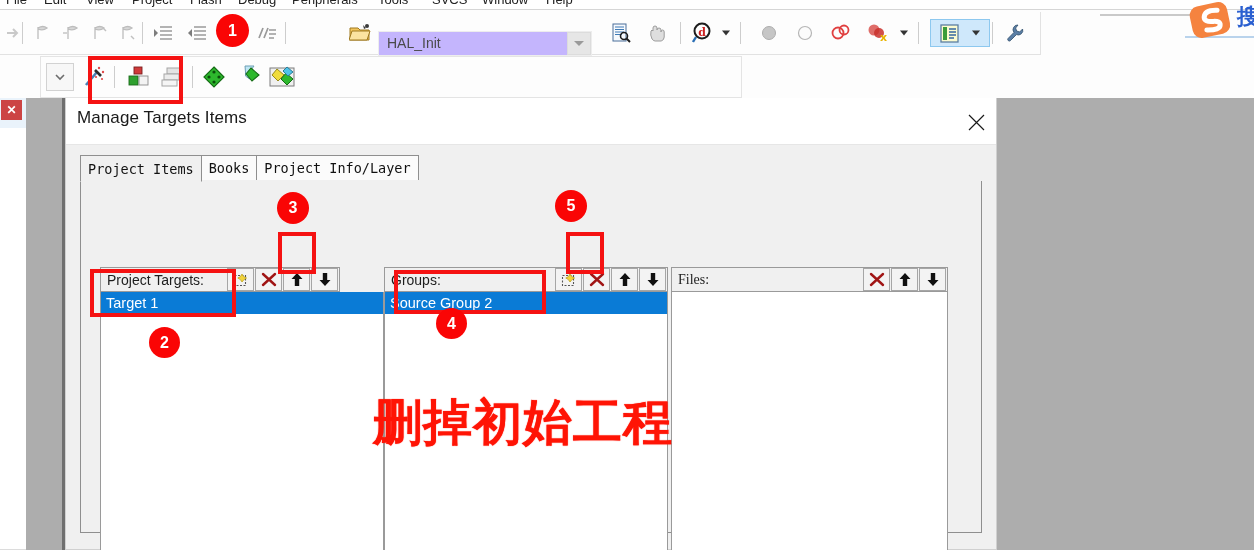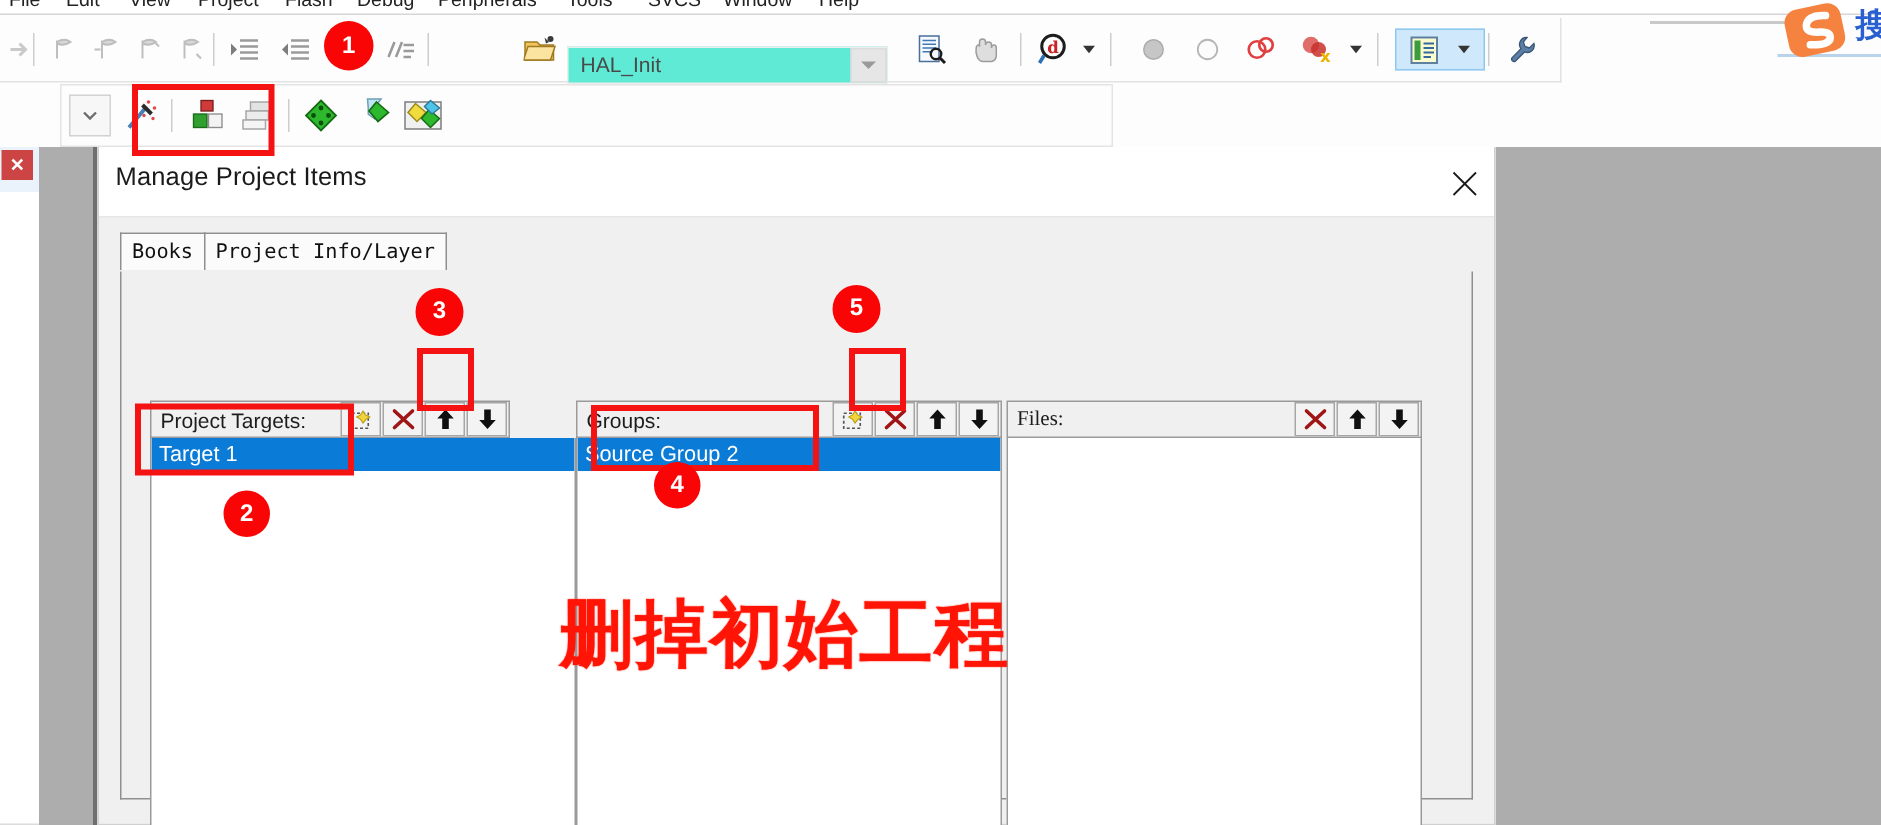--- a/index.html
+++ b/index.html
@@ -22,21 +22,21 @@
   #toolbar1-inner{position:absolute;left:0;top:2px;height:42px;width:1040px;border:1px solid #e2e2e2;border-left:none;border-top:none;background:#fdfdfd;}
   
   #toolbar2{position:absolute;left:0;top:56px;width:1254px;height:42px;background:#fdfdfd;}
   #toolbar2-inner{position:absolute;left:40px;top:0px;height:40px;width:700px;border:1px solid #e4e4e4;background:#fdfdfd;}
 
   .tbicon{position:absolute;top:50%;transform:translateY(-50%);width:22px;height:22px;display:flex;align-items:center;justify-content:center;}
   .tbsep{position:absolute;top:50%;transform:translateY(-50%);width:1px;height:22px;background:#cdcdcd;}
   .tbarrow{position:absolute;top:50%;transform:translateY(-50%);width:0;height:0;border-left:4px solid transparent;border-right:4px solid transparent;border-top:5px solid #333;}
 
   
-  #combo{position:absolute;left:378px;top:21px;width:212px;height:23px;background:#5eead4;border:1px solid #ededed;}
+  #combo{position:absolute;left:378px;top:21px;width:212px;height:23px;background:#c4b5fd;border:1px solid #ededed;}
   #combo-text{position:absolute;left:8px;top:3px;font-size:14px;color:#4a4a4a;}
   #combo-btn{position:absolute;right:0px;top:0px;width:22px;height:21px;background:#e6e6e6;border:1px solid #dcdcdc;}
   #combo-chev{position:absolute;left:6px;top:8px;width:0;height:0;border-left:5px solid transparent;border-right:5px solid transparent;border-top:5px solid #9a9a9a;}
 
   
   #tb-toggle-hl{position:absolute;left:930px;top:9px;width:58px;height:26px;background:#cfe8fb;border:1px solid #8dc8ef;}
 
   
   #leftdock{position:absolute;left:0px;top:98px;width:70px;height:452px;background:#f3f3f3;}
   #leftdock-tabstrip{position:absolute;left:0;top:0;width:26px;height:30px;background:#eaf3fb;border-right:1px solid #d9d9d9;}
@@ -327,31 +327,34 @@
   <div id="leftdock">
     <div id="leftdock-white"></div>
     <div id="leftdock-tabstrip">
       <div id="leftdock-x">✕</div>
     </div>
   </div>
   <div id="leftdock-grayband"></div>
   <div id="leftdock-grayband2"></div>
 
   <div id="dialog">
-    <div id="dlg-title">Manage Project Items</div>
+    <div id="dlg-title">Manage Targets Items</div>
     <div id="dlg-close">
       <svg width="19" height="19" viewBox="0 0 19 19">
           <path d="M2 2 L17 17 M17 2 L2 17" stroke="#1a1a1a" stroke-width="1.2"></path>
         </svg>
     </div>
 
     <div id="dlg-body">
 
       <div id="tabpage"></div>
       <div id="tabstrip">
+        <div class="tab active">
+            <span>Project Items</span>
+          </div>
         <div class="tab">
             <span>Books</span>
           </div>
         <div class="tab">
             <span>Project Info/Layer</span>
           </div>
       </div>
 
       <div class="panel" style="left:34px;width:284px;">
         <div class="panel-head" style="width:240px;">

